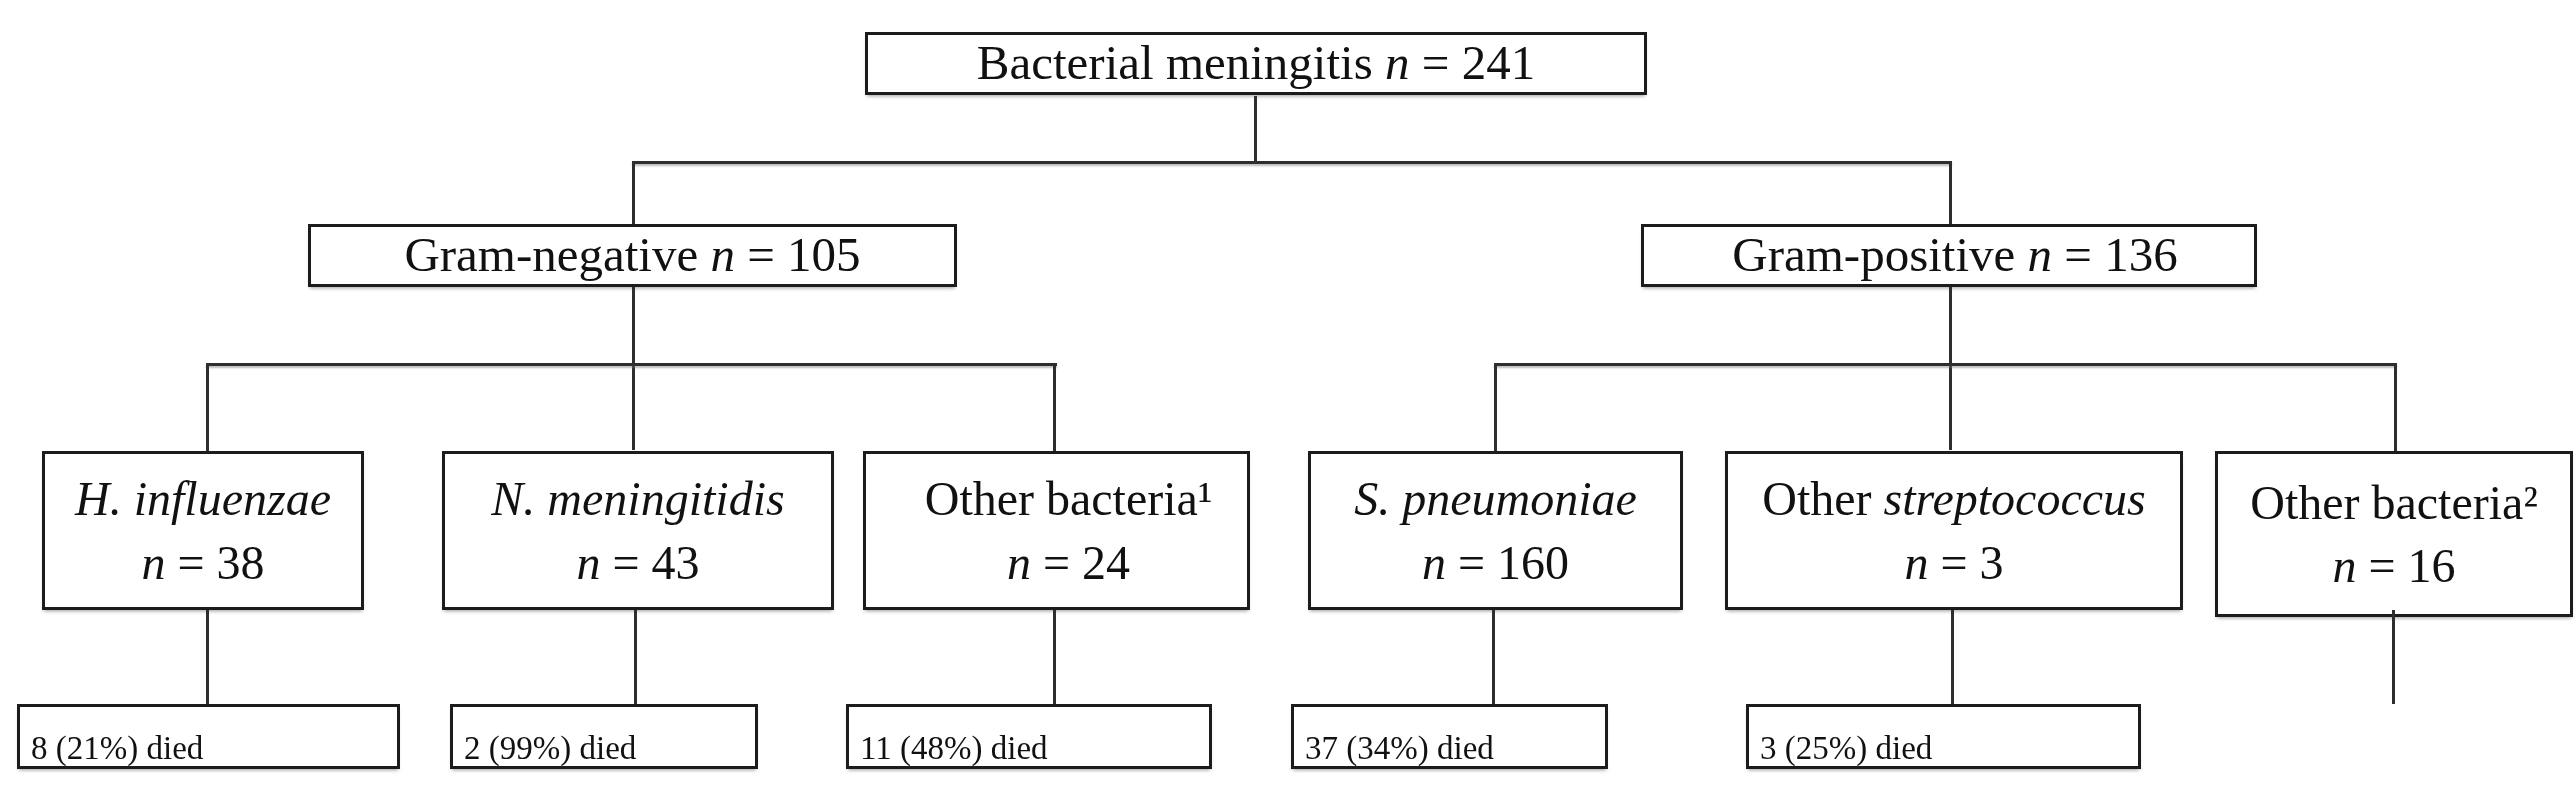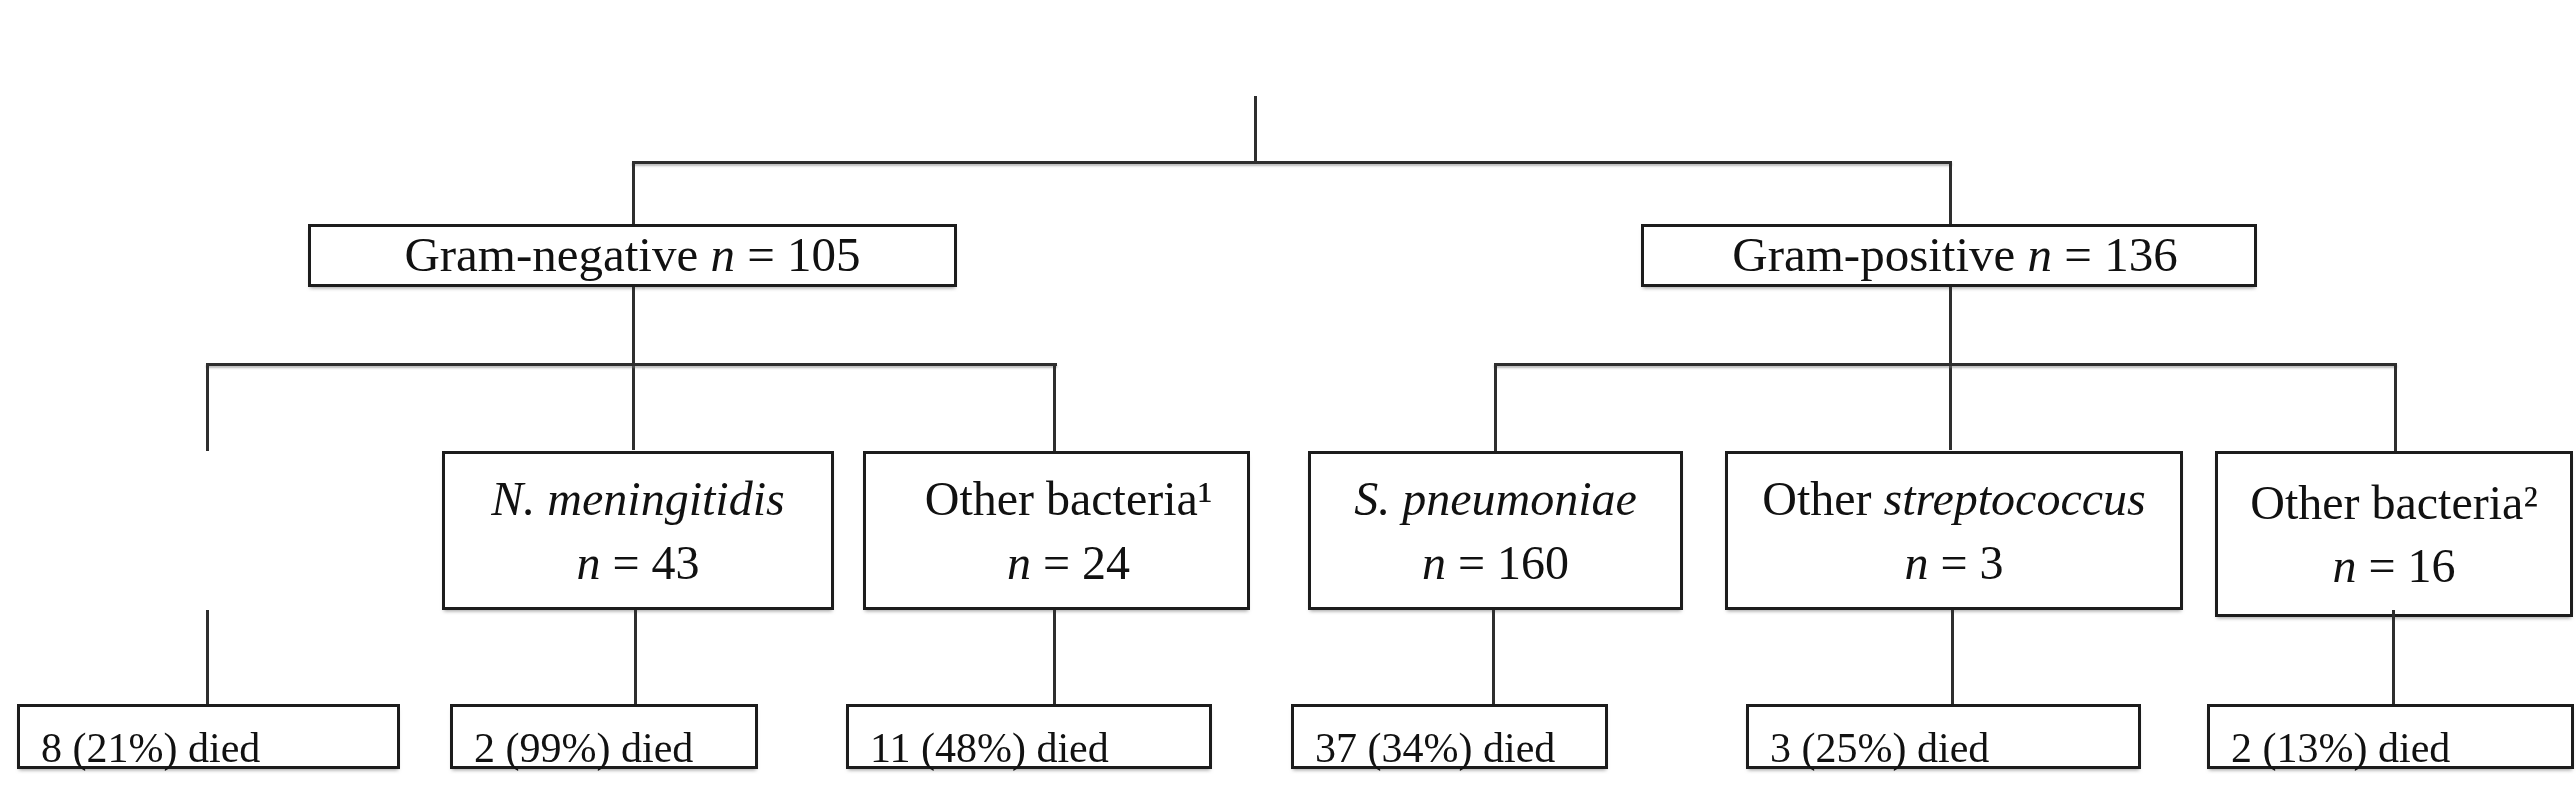--- a/index.html
+++ b/index.html
@@ -31,37 +31,40 @@
     line-height: 1.32;
   }
   .lvl1 .label-line, .lvl2 .label-line { font-size: 49px; }
   .lvl3 .label-line { font-size: 48px; }
   .outcome {
     border-width: 3.5px;
     justify-content: center;
   }
   .outcome .label-line {
     text-align: left;
-    padding-left: 21px;
-    font-size: 42px;
+    padding-left: 11px;
+    font-size: 33px;
     margin-top: 24px;
   }
   .it { font-style: italic; }
   .vline, .hline {
     position: absolute;
     background: #2e2e2e;
   }
   .vline { width: 2.8px; }
   .hline { height: 2.8px; box-shadow: 0 2.1px 2.1px rgba(120,120,120,0.5); }
 </style>
 </head>
 <body>
 
 <div id="canvas">
 
+  <div class="node lvl1" style="left:865px; top:32px; width:782px; height:63px;">
+    <div class="label-line"><span>Bacterial meningitis </span><span class="it">n</span><span> = 241</span></div>
+  </div>
 
   <div class="vline" style="left:1254px; top:96px; height:66px;"></div>
   <div class="hline" style="left:632px; top:161px; width:1320px;"></div>
   <div class="vline" style="left:632px; top:161px; height:65px;"></div>
   <div class="vline" style="left:1949px; top:161px; height:65px;"></div>
 
   <div class="node lvl2" style="left:308px; top:224px; width:649px; height:63px;">
     <div class="label-line"><span>Gram-negative </span><span class="it">n</span><span> = 105</span></div>
   </div>
   <div class="node lvl2" style="left:1641px; top:224px; width:616px; height:63px;padding-left:12px;">
@@ -71,20 +74,24 @@
   <div class="vline" style="left:632px; top:287px; height:163px;"></div>
   <div class="hline" style="left:206px; top:363px; width:851px;"></div>
   <div class="vline" style="left:206px; top:363px; height:88px;"></div>
   <div class="vline" style="left:1053px; top:363px; height:88px;"></div>
 
   <div class="vline" style="left:1949px; top:287px; height:163px;"></div>
   <div class="hline" style="left:1494px; top:363px; width:903px;"></div>
   <div class="vline" style="left:1494px; top:363px; height:88px;"></div>
   <div class="vline" style="left:2394px; top:363px; height:88px;"></div>
 
+  <div class="node lvl3" style="left:42px; top:451px; width:322px; height:159px;">
+    <div class="label-line"><span></span><span class="it">H. influenzae</span></div>
+    <div class="label-line"><span class="it">n</span><span> = 38</span></div>
+  </div>
   <div class="node lvl3" style="left:442px; top:451px; width:392px; height:159px;">
     <div class="label-line"><span></span><span class="it">N. meningitidis</span></div>
     <div class="label-line"><span class="it">n</span><span> = 43</span></div>
   </div>
   <div class="node lvl3" style="left:863px; top:451px; width:387px; height:159px;padding-left:24px;">
     <div class="label-line"><span>Other bacteria¹</span><span class="it"></span></div>
     <div class="label-line"><span class="it">n</span><span> = 24</span></div>
   </div>
   <div class="node lvl3" style="left:1308px; top:451px; width:375px; height:159px;">
     <div class="label-line"><span></span><span class="it">S. pneumoniae</span></div>
@@ -114,18 +121,15 @@
   </div>
   <div class="node outcome" style="left:846px; top:704px; width:366px; height:65px;">
     <div class="label-line"><span>11 (48%) died</span></div>
   </div>
   <div class="node outcome" style="left:1291px; top:704px; width:317px; height:65px;">
     <div class="label-line"><span>37 (34%) died</span></div>
   </div>
   <div class="node outcome" style="left:1746px; top:704px; width:395px; height:65px;">
     <div class="label-line"><span>3 (25%) died</span></div>
   </div>
-  <div class="node outcome" style="left:2207px; top:704px; width:367px; height:65px;">
-    <div class="label-line"><span>2 (13%) died</span></div>
-  </div>
 
 </div>
 
 
 </body></html>

